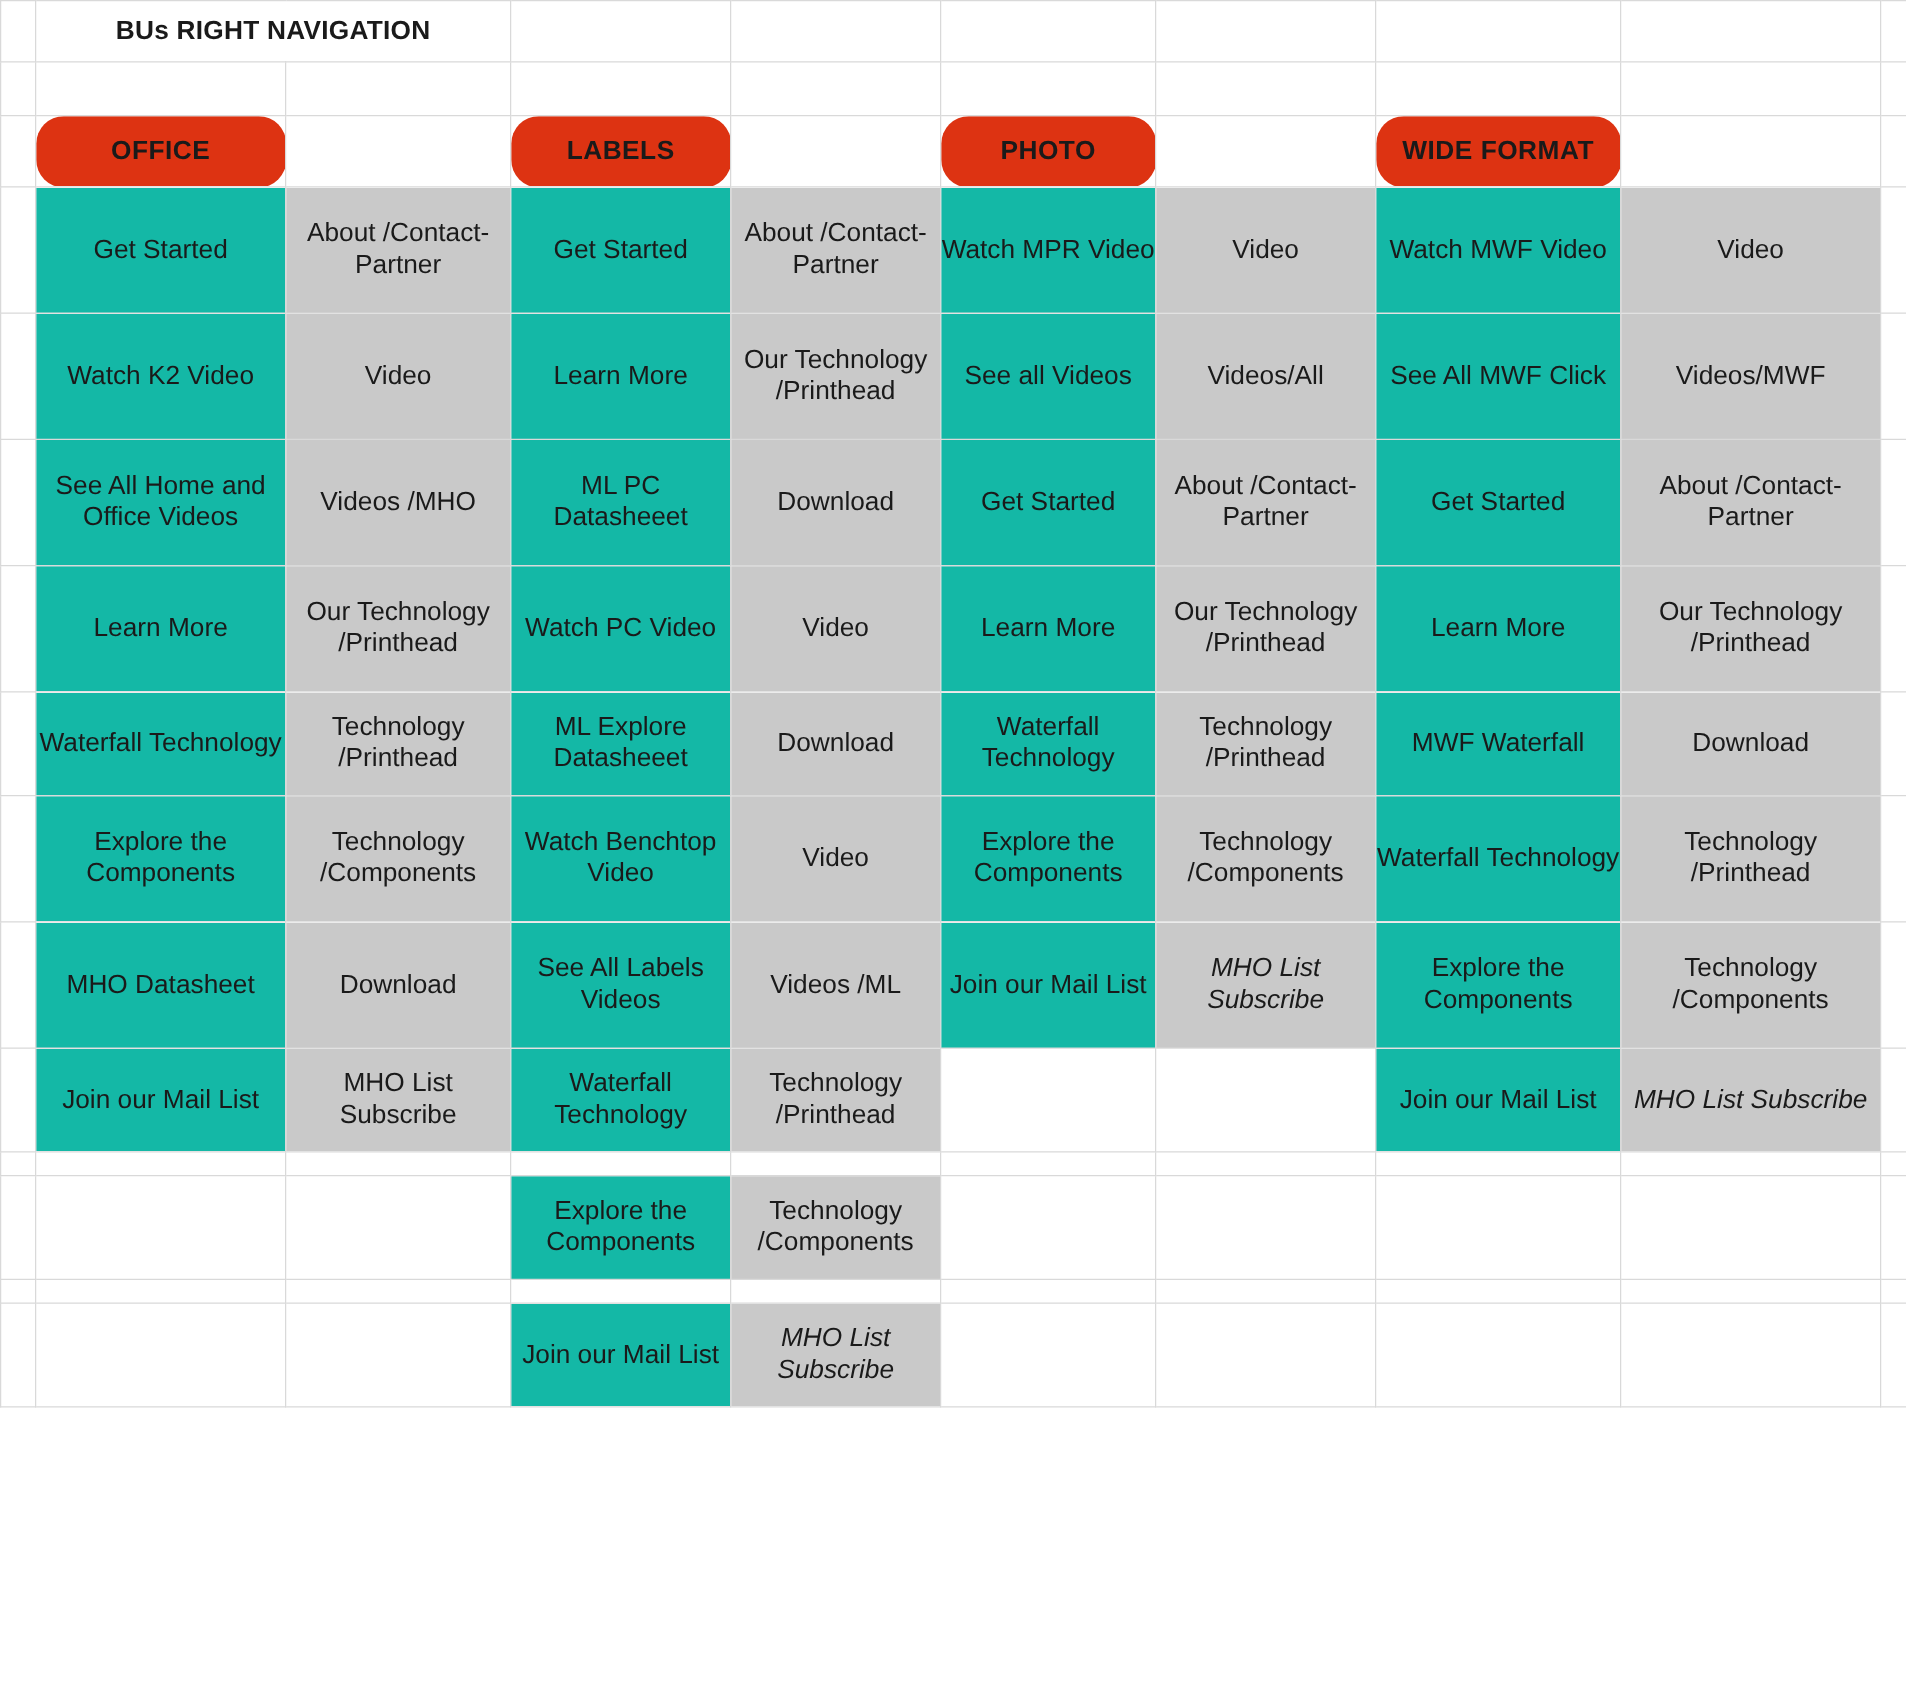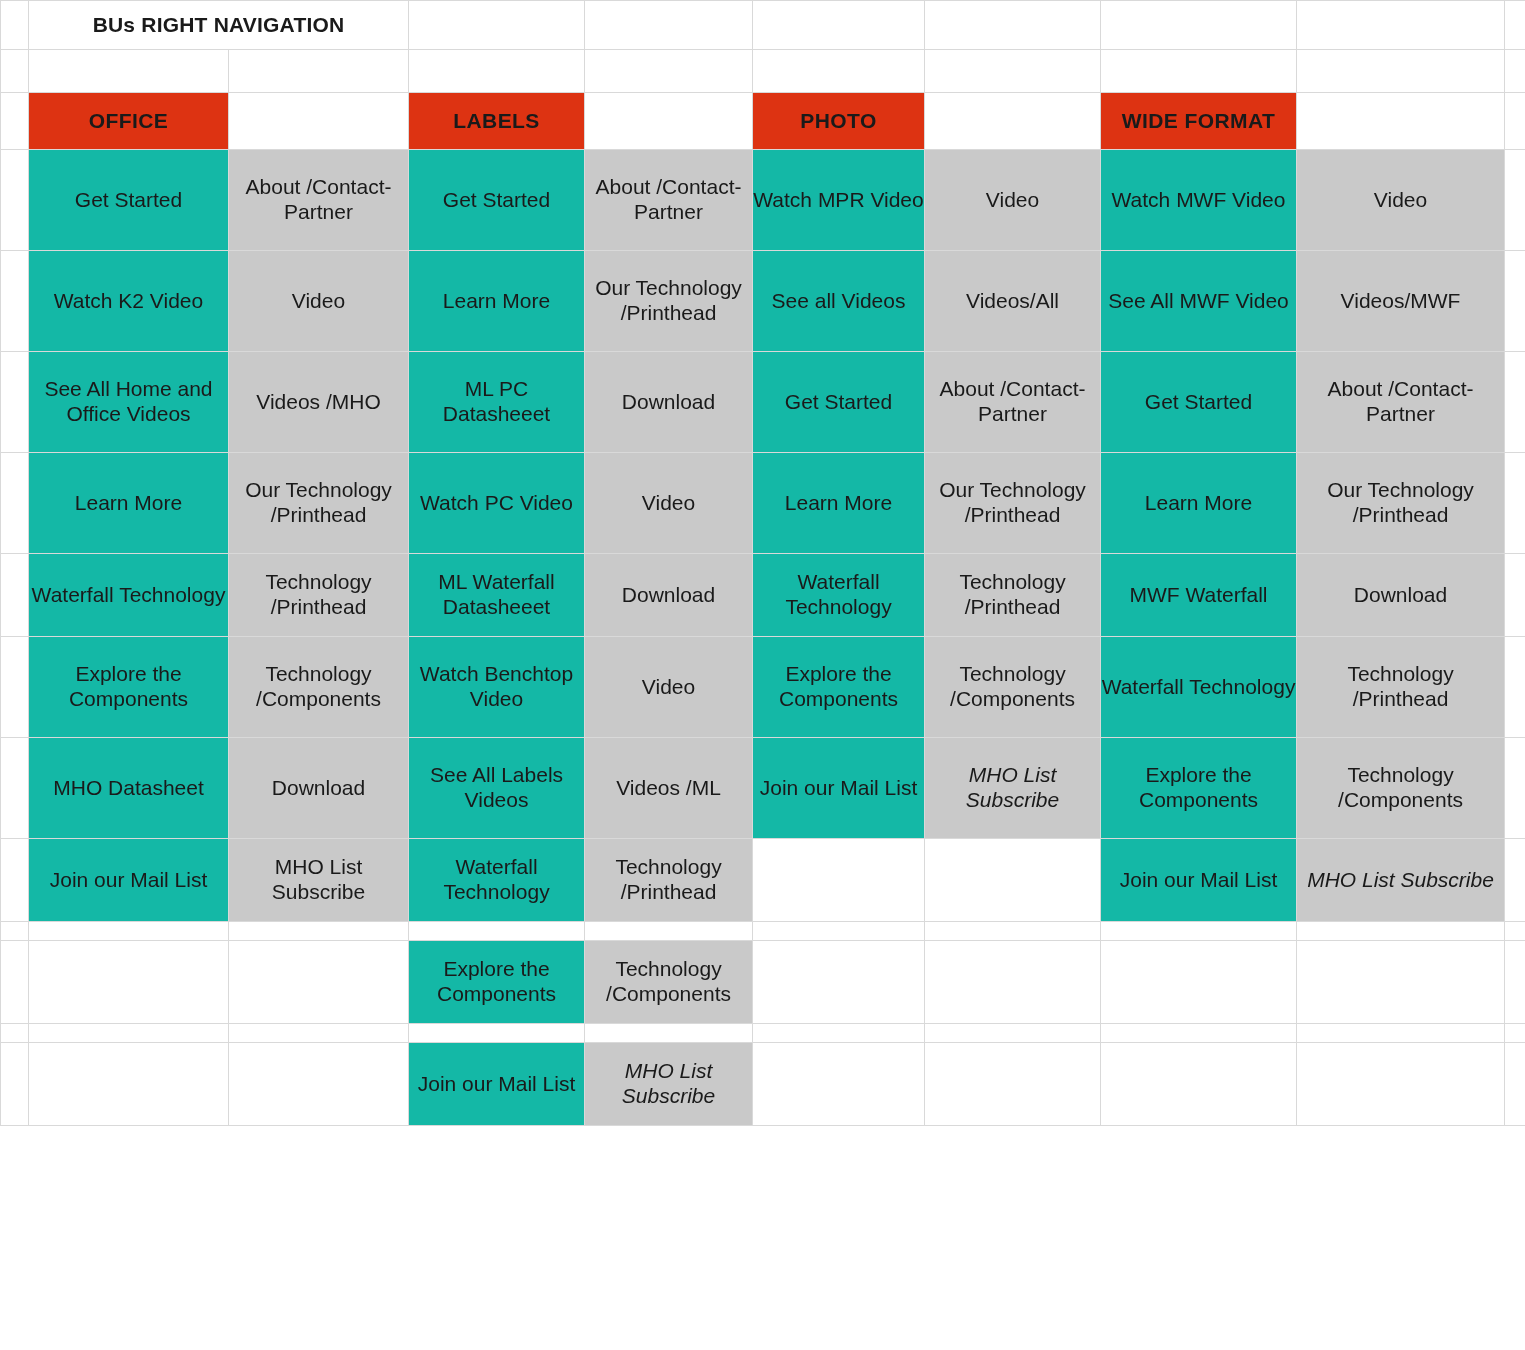--- a/index.html
+++ b/index.html
@@ -43,21 +43,21 @@
   col.c4 { width: 168px; }
   col.c5 { width: 172px; }
   col.c6 { width: 176px; }
   col.c7 { width: 196px; }
   col.c8 { width: 208px; }
   col.c9 { width: 21px; }
 
   
   tr.r-title td { height: 48px; }
   tr.r-gap td { height: 42px; }
-  tr.r-head td { height: 56px; }
+  tr.r-head td { height: 56px; border-radius: 22px; }
   tr.r-body td { height: 82px; }
   tr.r-body-tall td { height: 100px; }
   tr.r-spacer td { height: 18px; }
 
   .title-cell {
     text-align: left;
     font-size: 28px;
     font-weight: bold;
     color: #111111;
     padding-left: 10px;
@@ -151,21 +151,21 @@
     </tr>
 
     <tr class="r-body-tall">
       <td></td>
       <td class="dark">Watch K2 Video</td>
       <td class="light">Video</td>
       <td class="dark">Learn More</td>
       <td class="light">Our Technology /Printhead</td>
       <td class="dark">See all Videos</td>
       <td class="light">Videos/All</td>
-      <td class="dark">See All MWF Video</td>
+      <td class="dark">See All MWF Click</td>
       <td class="light">Videos/MWF</td>
       <td></td>
     </tr>
 
     <tr class="r-body-tall">
       <td></td>
       <td class="dark">See All Home and Office Videos</td>
       <td class="light">Videos /MHO</td>
       <td class="dark">ML PC Datasheeet</td>
       <td class="light">Download</td>
@@ -186,21 +186,21 @@
       <td class="light">Our Technology /Printhead</td>
       <td class="dark">Learn More</td>
       <td class="light">Our Technology /Printhead</td>
       <td></td>
     </tr>
 
     <tr class="r-body">
       <td></td>
       <td class="dark">Waterfall Technology</td>
       <td class="light">Technology /Printhead</td>
-      <td class="dark">ML Waterfall Datasheeet</td>
+      <td class="dark">ML Explore Datasheeet</td>
       <td class="light">Download</td>
       <td class="dark">Waterfall Technology</td>
       <td class="light">Technology /Printhead</td>
       <td class="dark">MWF Waterfall</td>
       <td class="light">Download</td>
       <td></td>
     </tr>
 
     <tr class="r-body-tall">
       <td></td>

